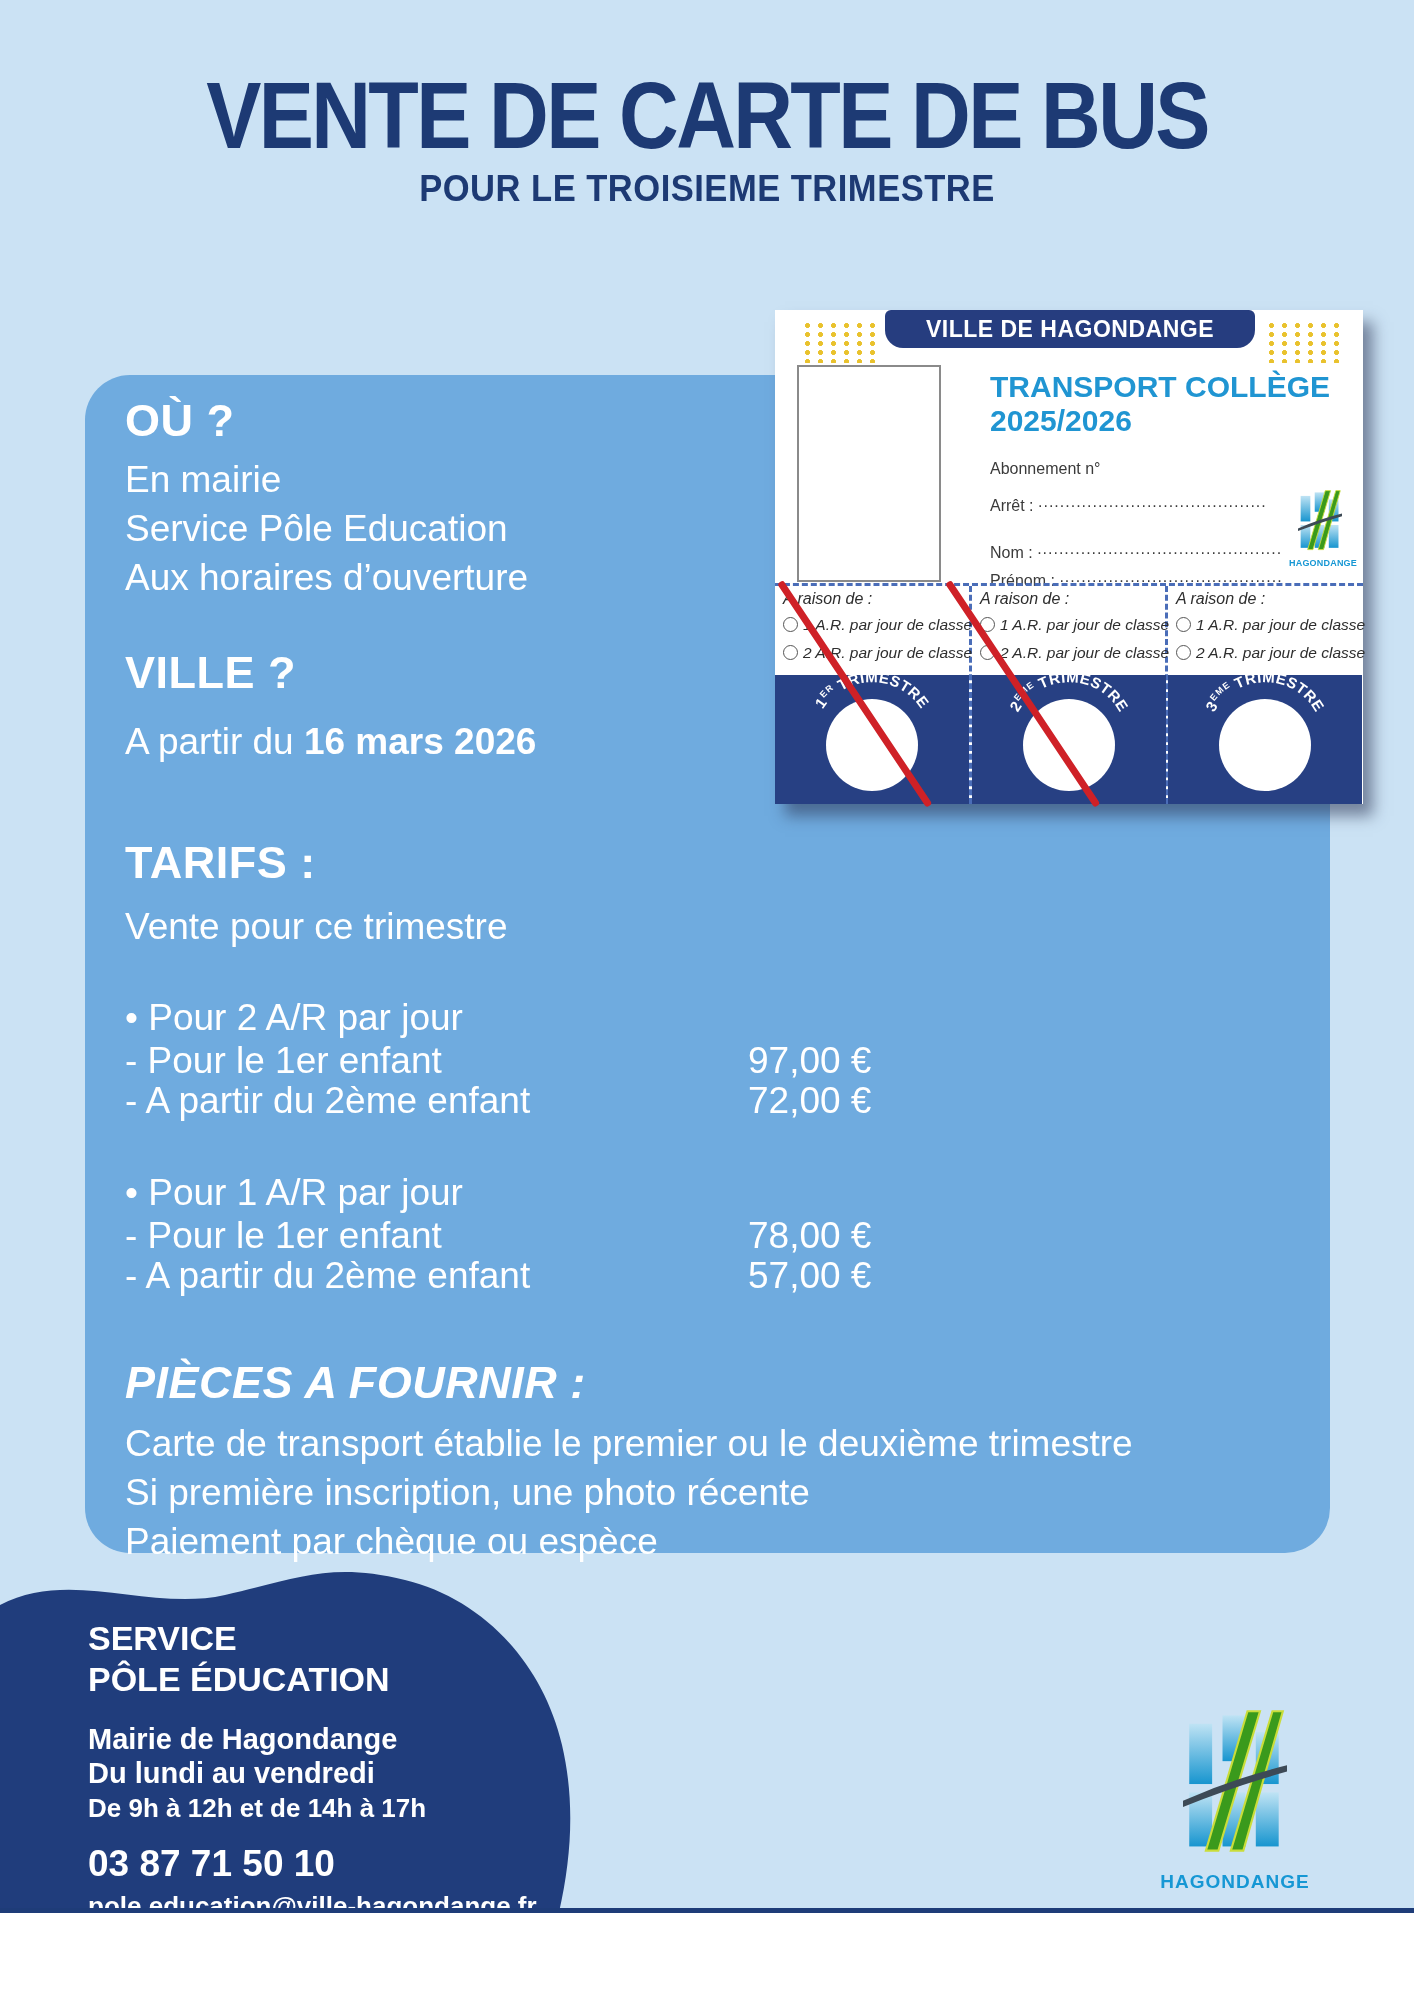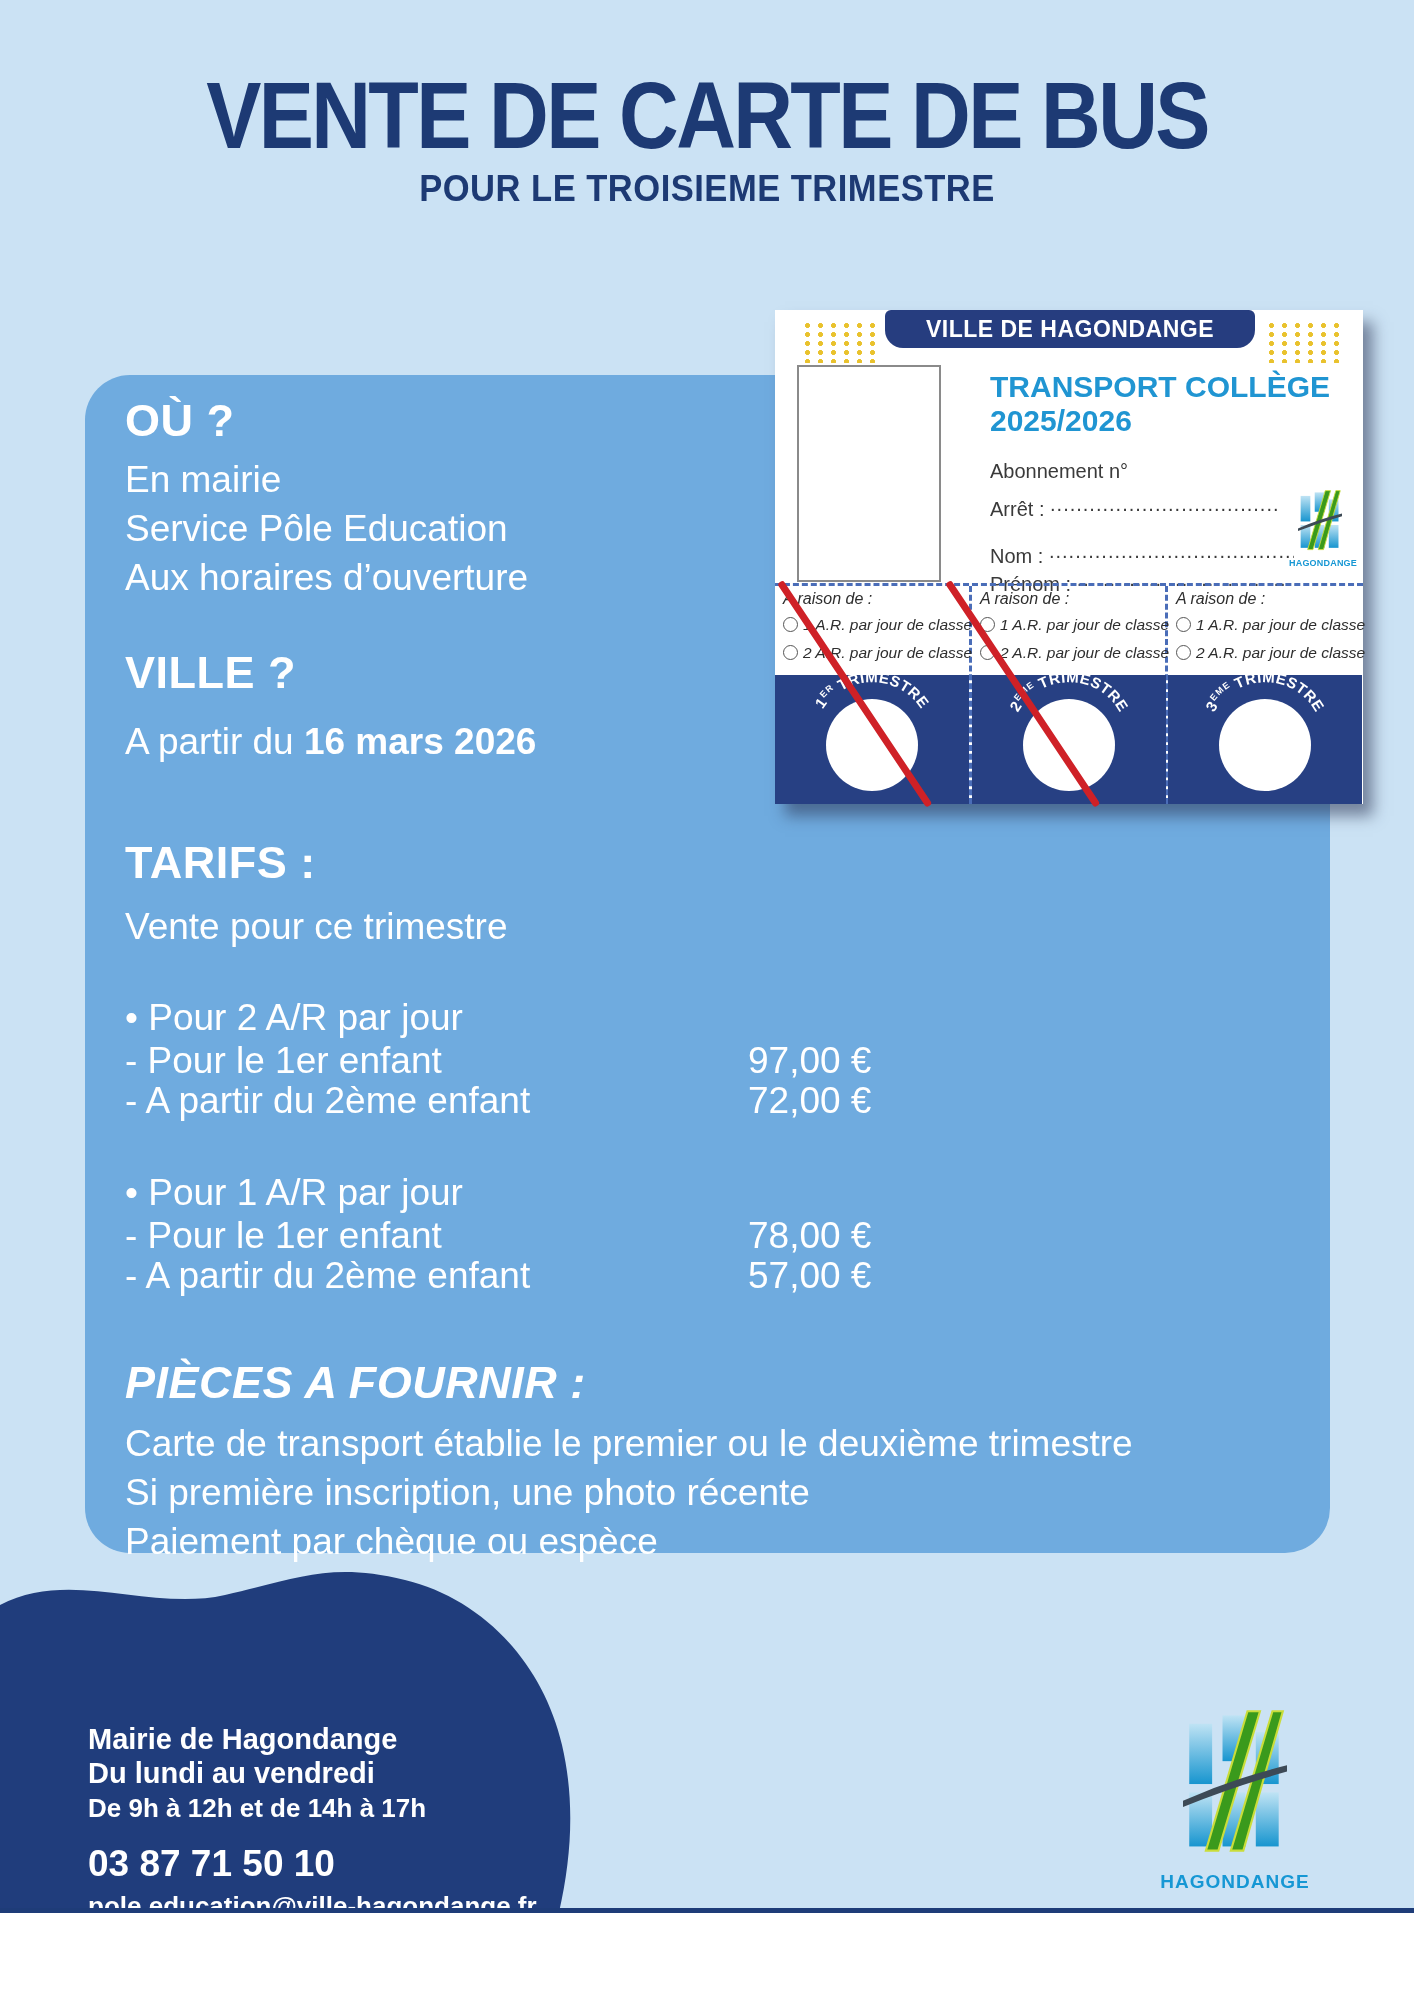--- a/index.html
+++ b/index.html
@@ -53,21 +53,21 @@
   }
   .dots.left{left:24px;} .dots.right{right:24px;}
   .photo-box{
     position:absolute; left:22px; top:55px; width:140px; height:213px;
     background:#fff; border:2px solid #8a8a8a;
   }
   .card-h{
     position:absolute; left:215px; top:60px; color:#2095d2;
     font-weight:bold; font-size:30px; line-height:34px;
   }
-  .card-line{position:absolute; left:215px; color:#3a3a3a; font-size:20px; white-space:nowrap;}
+  .card-line{position:absolute; left:215px; color:#3a3a3a; font-size:16px; white-space:nowrap;}
   .leader{display:inline-block; overflow:hidden; white-space:nowrap; letter-spacing:1px; vertical-align:baseline;}
   .card-mini-logo{position:absolute; right:12px; top:178px; width:62px; text-align:center;}
   .mini-logo-text{color:#1697d4; font-weight:bold; font-size:9px; letter-spacing:.2px;}
   .card-sep{
     position:absolute; left:0; top:273px; width:100%; height:0;
     border-top:3px dashed #4a6db8;
   }
   .card-cols{position:absolute; left:0; top:276px; width:588px; height:218px;}
   .vdash{position:absolute; top:0; height:100%; width:0; border-left:3px dashed #4a6db8;}
   .vdash.v1{left:194px;} .vdash.v2{left:390px;}
@@ -248,20 +248,24 @@
     </div>
 
     <div class="slash s0"></div>
     <div class="slash s1"></div>
   </div>
 
   <svg class="blob" viewBox="0 0 600 440" preserveAspectRatio="none">
     <path d="M 0 45 C 70 8 150 52 225 35 C 300 18 330 2 405 20 C 480 38 542 100 562 185 C 580 262 568 345 532 440 L 0 440 Z" fill="#203d7c"></path>
   </svg>
 
+  <div class="f-white f-service">
+    <span>SERVICE</span><br>
+    <span>PÔLE ÉDUCATION</span>
+  </div>
   <div class="f-white f-hours">
     <span>Mairie de Hagondange</span><br>
     <span>Du lundi au vendredi</span><br>
     <span class="small">De 9h à 12h et de 14h à 17h</span>
   </div>
   <div class="f-white f-phone">03 87 71 50 10</div>
   <div class="f-white f-email">pole.education@ville-hagondange.fr</div>
 
 
   <div class="logo-block">

